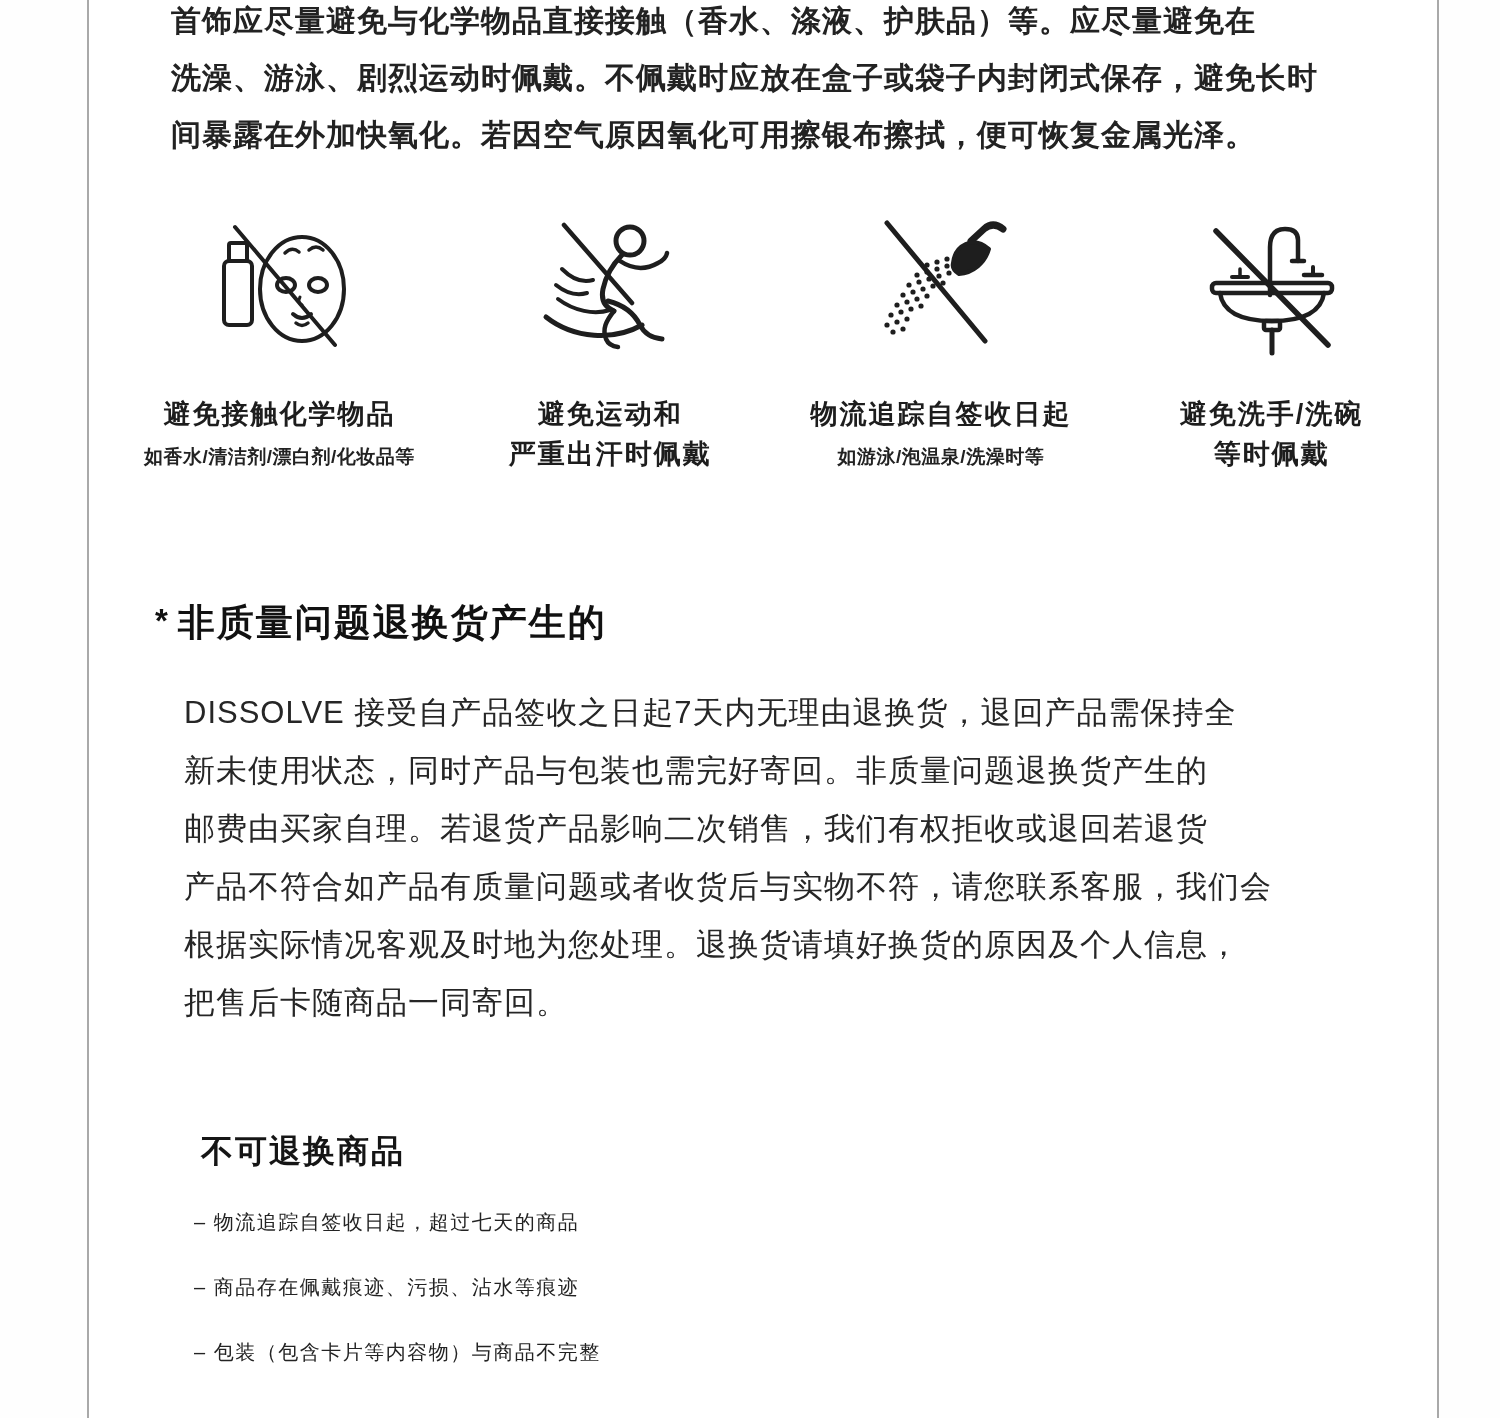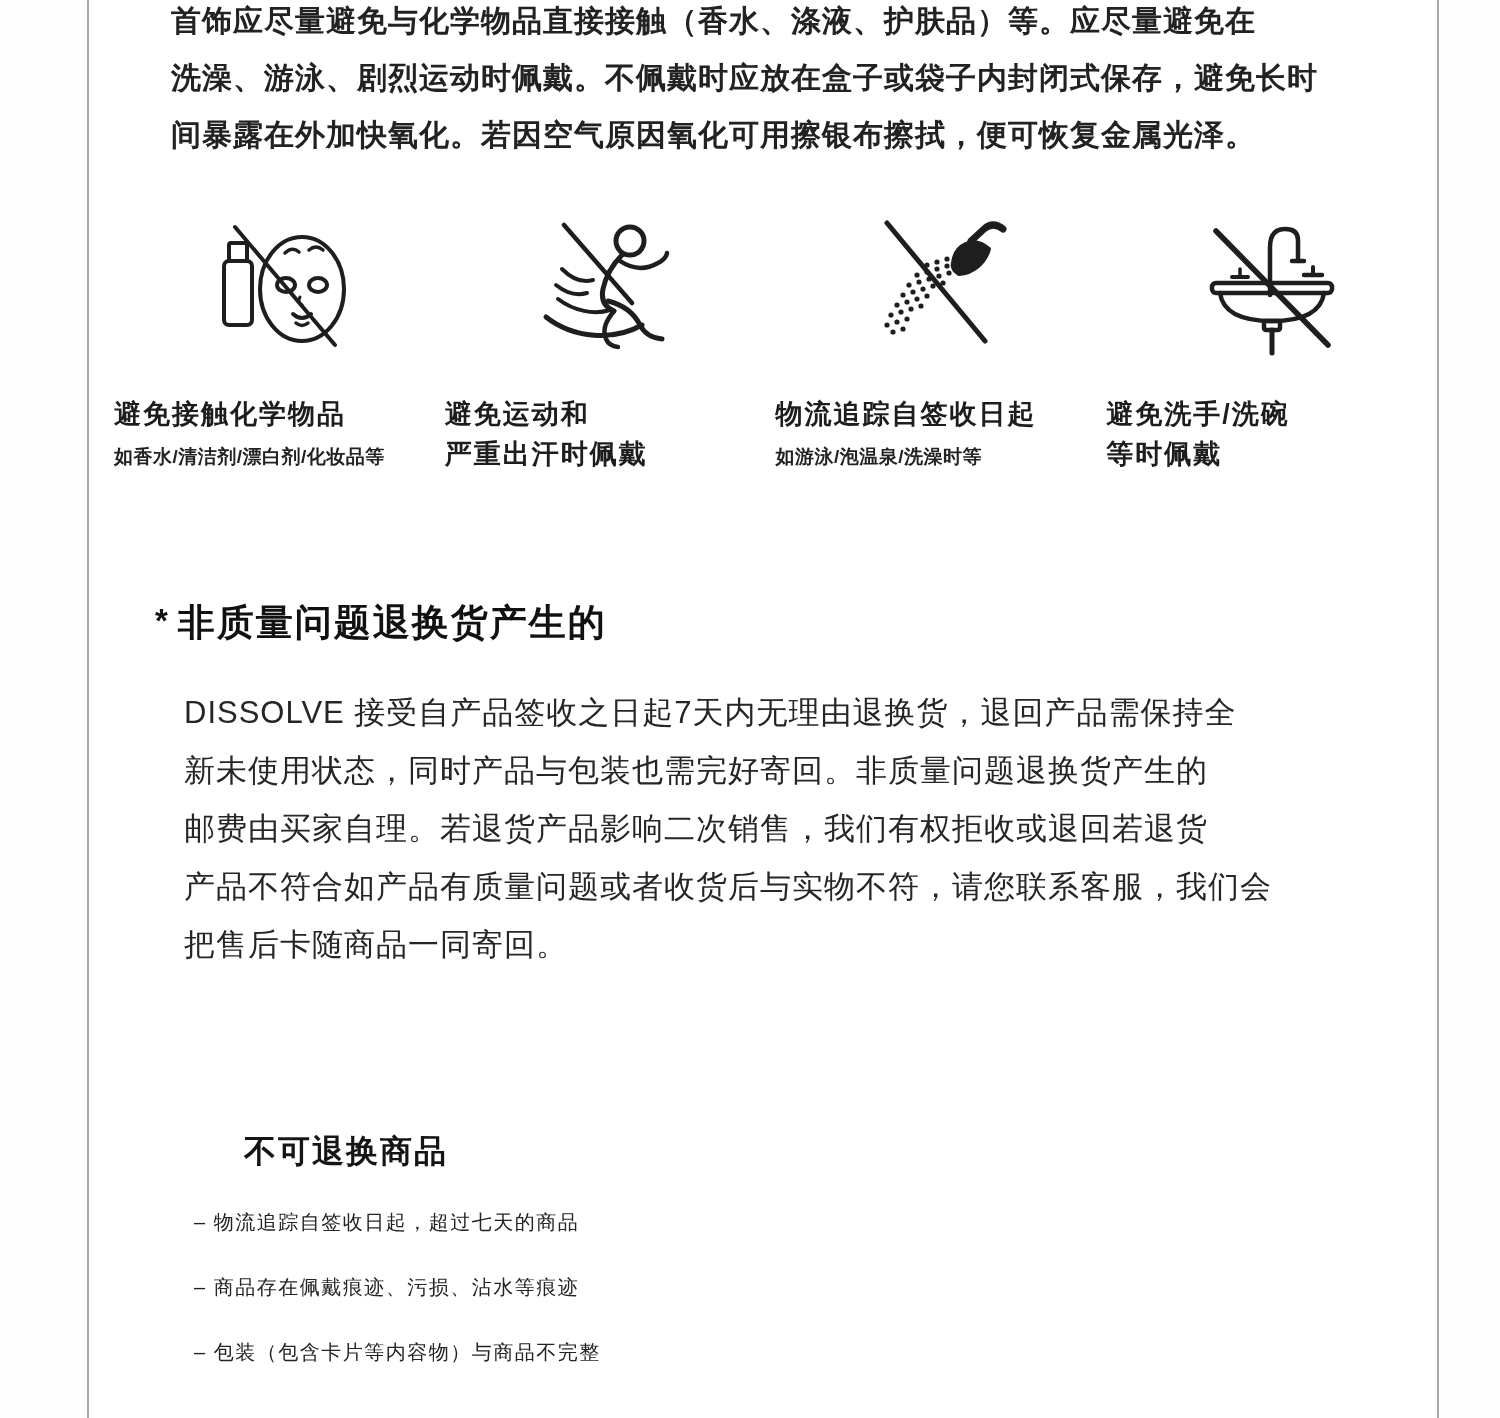--- a/index.html
+++ b/index.html
@@ -17,38 +17,38 @@
   .care-text {
     position:absolute; left:82px; top:-8px; width:1200px;
     font-size:30px; line-height:57px; font-weight:700;
     letter-spacing:1px; color:#222;
   }
   
   .warnings-row {
     position:absolute; top:205px; left:25px; right:0;
     display:flex;
   }
-  .warn-col { flex:1; text-align:left; }
+  .warn-col { flex:1; text-align:center; }
   .icon-box { height:175px; display:flex; align-items:center; justify-content:center; }
   .warn-label { margin-top:14px; font-size:27px; font-weight:700; line-height:40px; letter-spacing:2px; color:#1d1d1d; }
   .warn-sub   { margin-top:10px; font-size:19px; font-weight:700; letter-spacing:0.5px; color:#222; }
   
   .returns-heading {
     position:absolute; left:66px; top:598px;
     font-size:37px; font-weight:700; color:#111; letter-spacing:2px;
   }
   .returns-heading .star { font-size:33px; margin-right:8px; vertical-align:3px; }
   .policy-text {
     position:absolute; left:95px; top:684px; width:1140px;
     font-size:31px; line-height:58px; font-weight:400;
     letter-spacing:1px; color:#262626;
   }
   .nonret-heading {
     position:absolute; left:112px; top:1130px;
-    font-size:32px; font-weight:700; color:#151515; letter-spacing:2px;margin-left:43px;
+    font-size:32px; font-weight:700; color:#151515; letter-spacing:2px;
   }
   .nonret-list {
     position:absolute; left:105px; top:1190px; width:1100px;
     font-size:20px; line-height:65px; font-weight:500;
     letter-spacing:1.5px; color:#232323;
   }
   svg { display:block; }
 </style>
 </head>
 <body>
@@ -179,20 +179,21 @@
 
     <div class="returns-heading">
       <span class="star">*</span><span>非质量问题退换货产生的</span>
     </div>
 
     <div class="policy-text">
       <div>DISSOLVE 接受自产品签收之日起7天内无理由退换货，退回产品需保持全</div>
       <div>新未使用状态，同时产品与包装也需完好寄回。非质量问题退换货产生的</div>
       <div>邮费由买家自理。若退货产品影响二次销售，我们有权拒收或退回若退货</div>
       <div>产品不符合如产品有质量问题或者收货后与实物不符，请您联系客服，我们会</div>
+      <div>根据实际情况客观及时地为您处理。退换货请填好换货的原因及个人信息，</div>
       <div>把售后卡随商品一同寄回。</div>
     </div>
 
     <div class="nonret-heading">不可退换商品</div>
     <div class="nonret-list">
       <div>– 物流追踪自签收日起，超过七天的商品</div>
       <div>– 商品存在佩戴痕迹、污损、沾水等痕迹</div>
       <div>– 包装（包含卡片等内容物）与商品不完整</div>
     </div>
 

